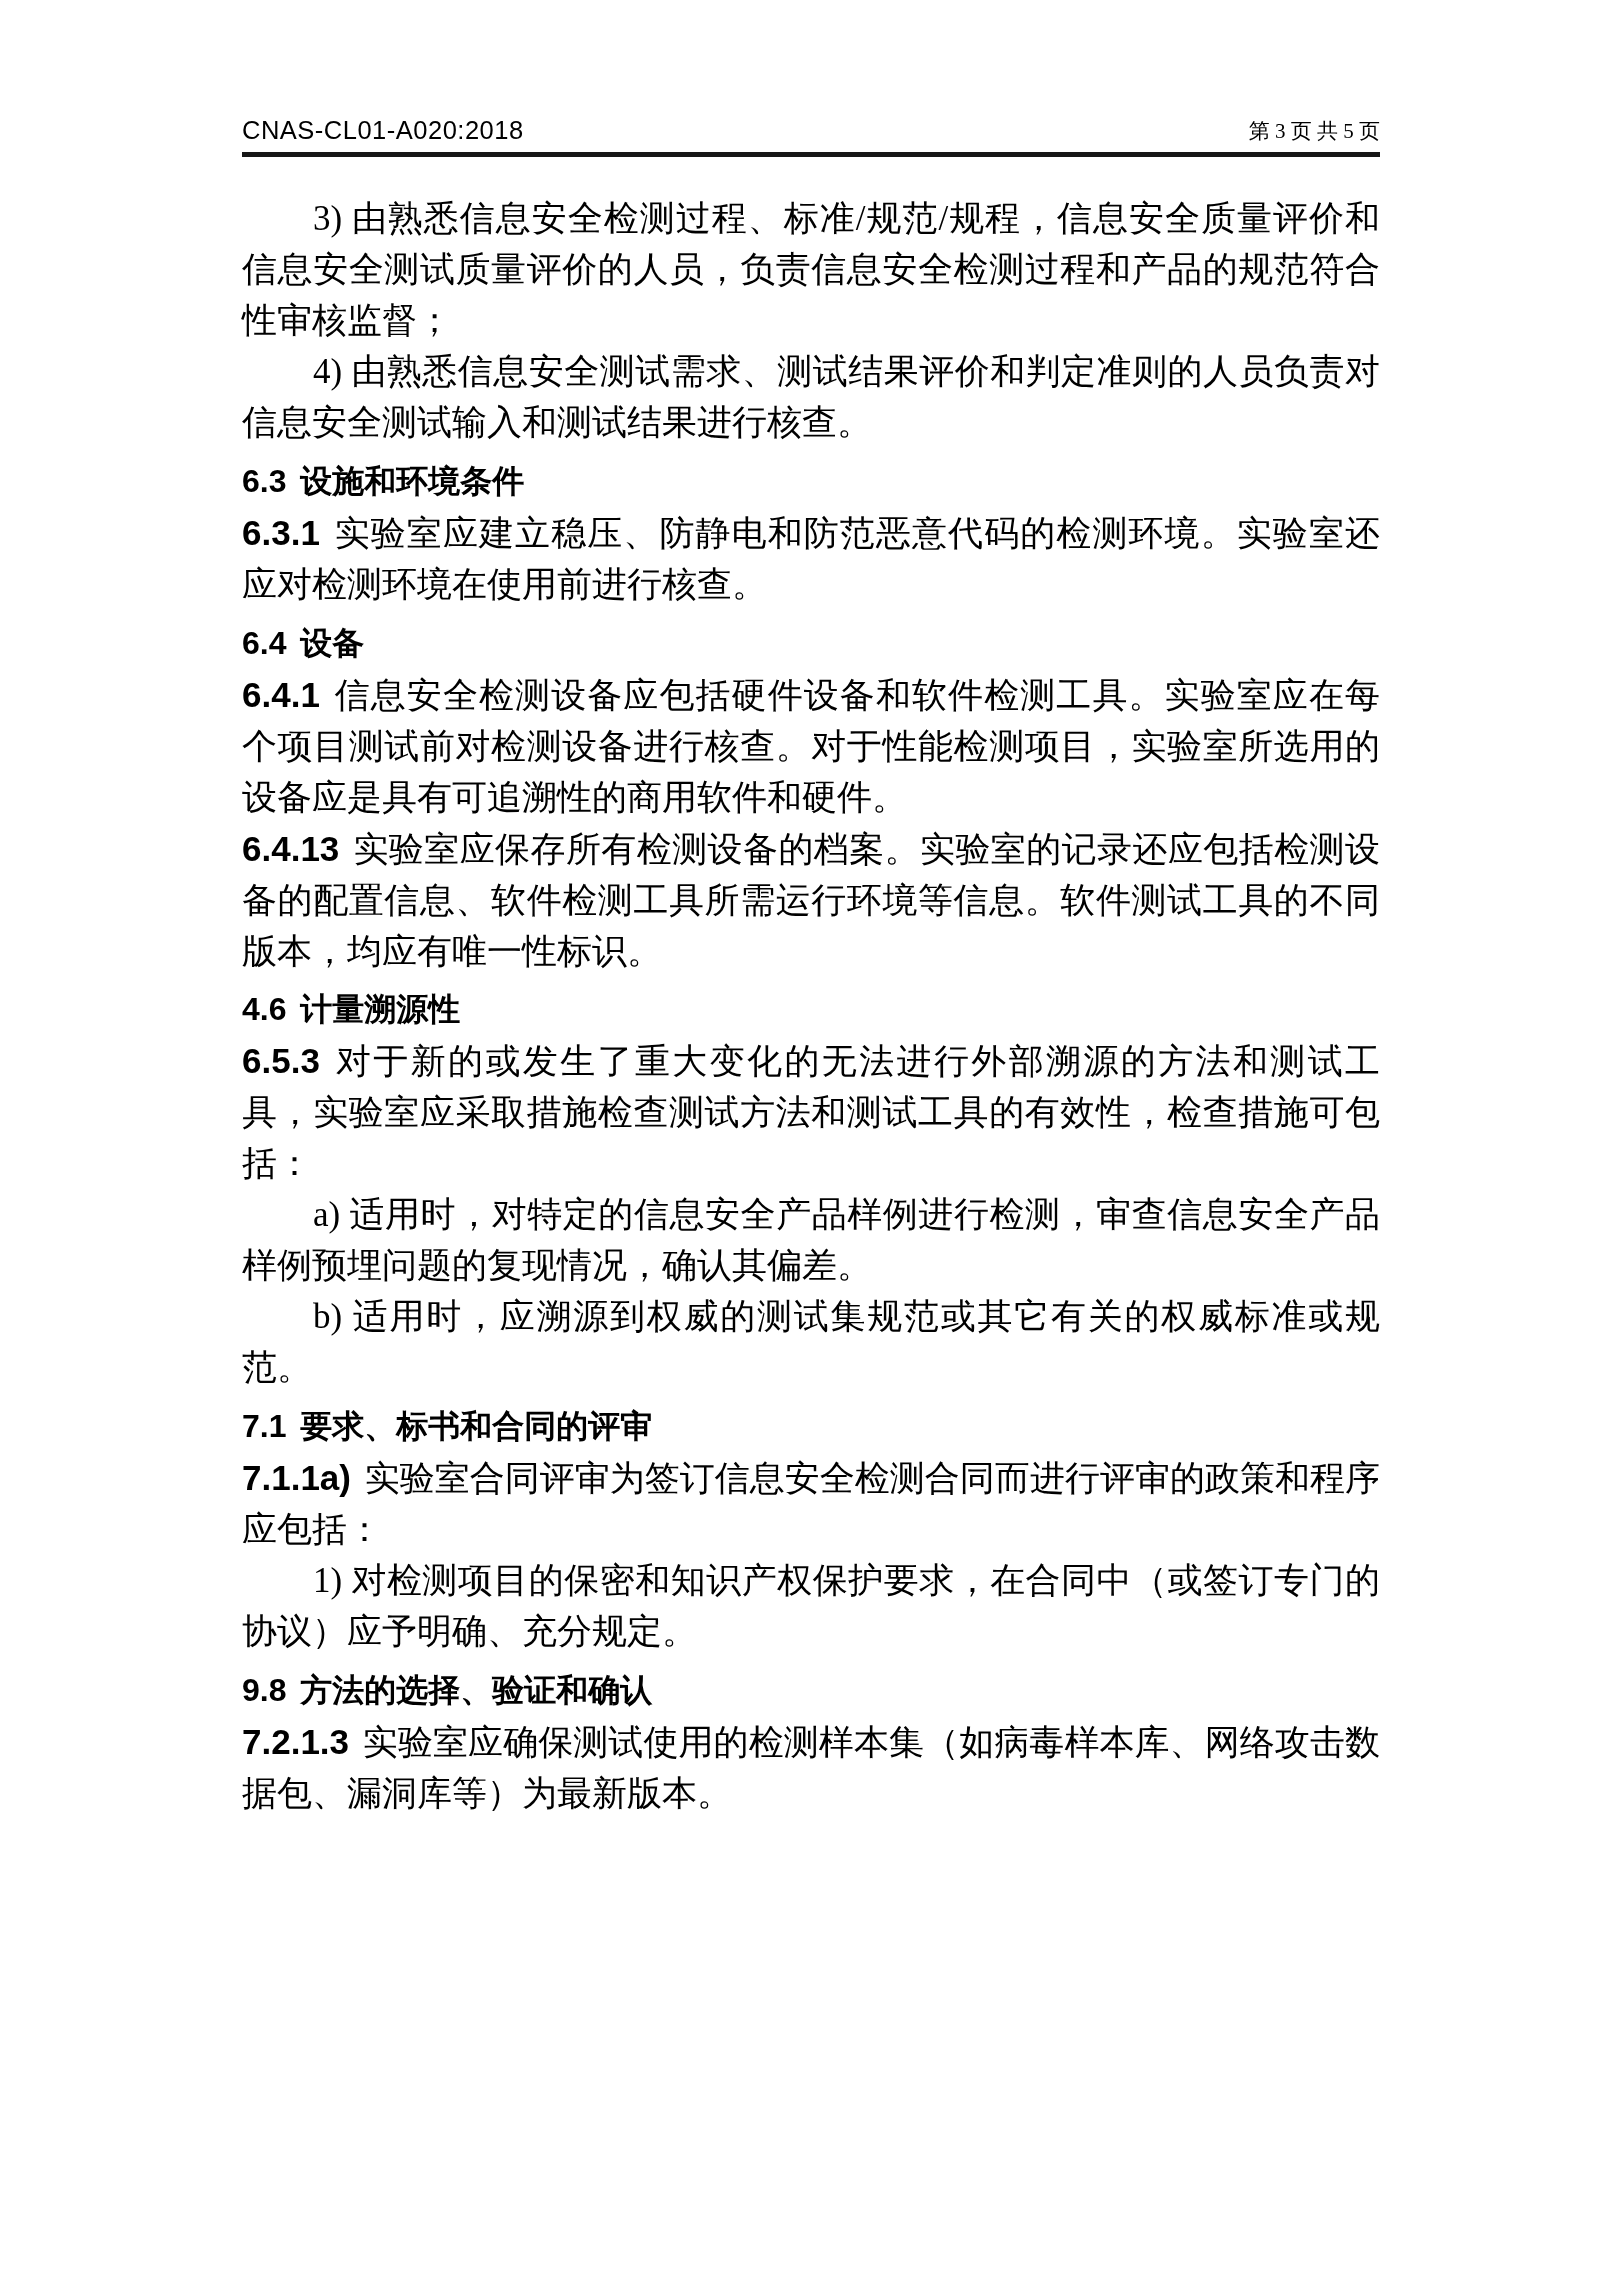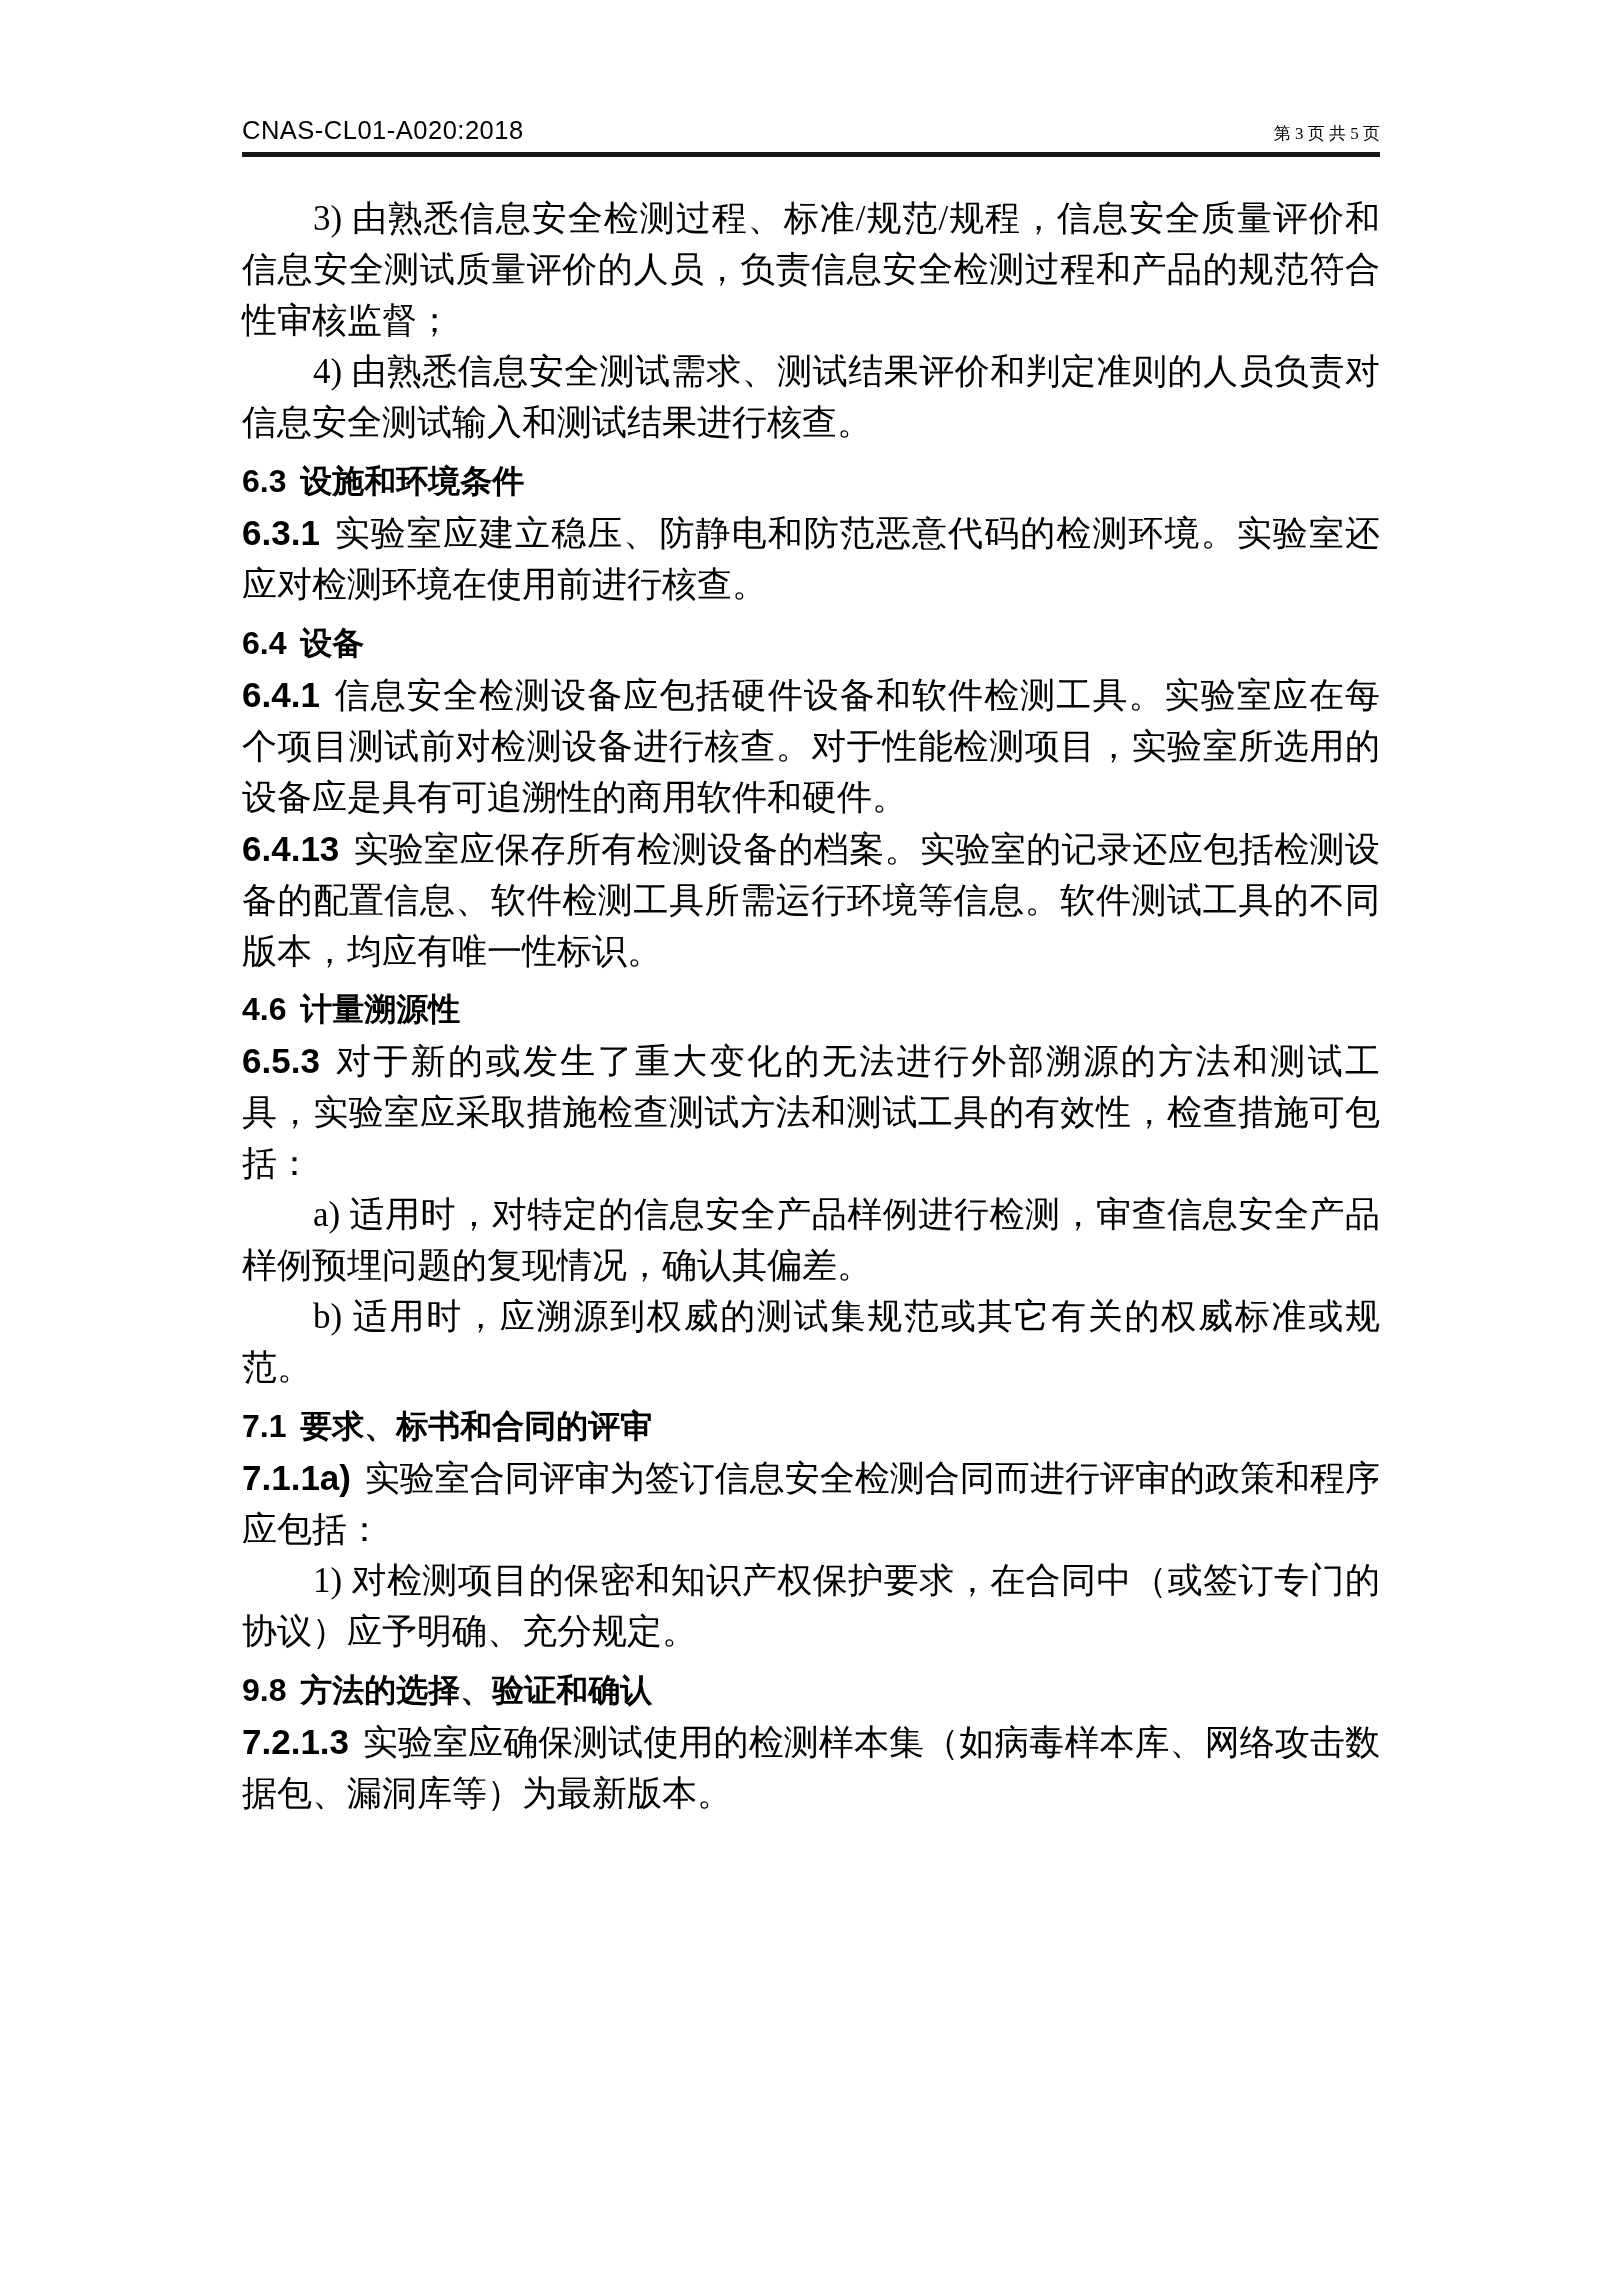--- a/index.html
+++ b/index.html
@@ -25,21 +25,21 @@
     justify-content: space-between;
     align-items: flex-end;
   }
   .hdr .doc-no {
     font-family: "Liberation Sans", "DejaVu Sans", sans-serif;
     font-size: 25.5px;
     letter-spacing: 0.5px;
   }
   .hdr .pg-info {
     font-family: "Liberation Serif", "DejaVu Serif", serif;
-    font-size: 17px;
+    font-size: 21px;
     white-space: pre;
   }
   
   .doc-body {
     position: absolute;
     left: 242px;
     right: 241px;
     top: 193px;
     font-family: "Liberation Serif", "DejaVu Serif", serif;
     font-size: 35px;

